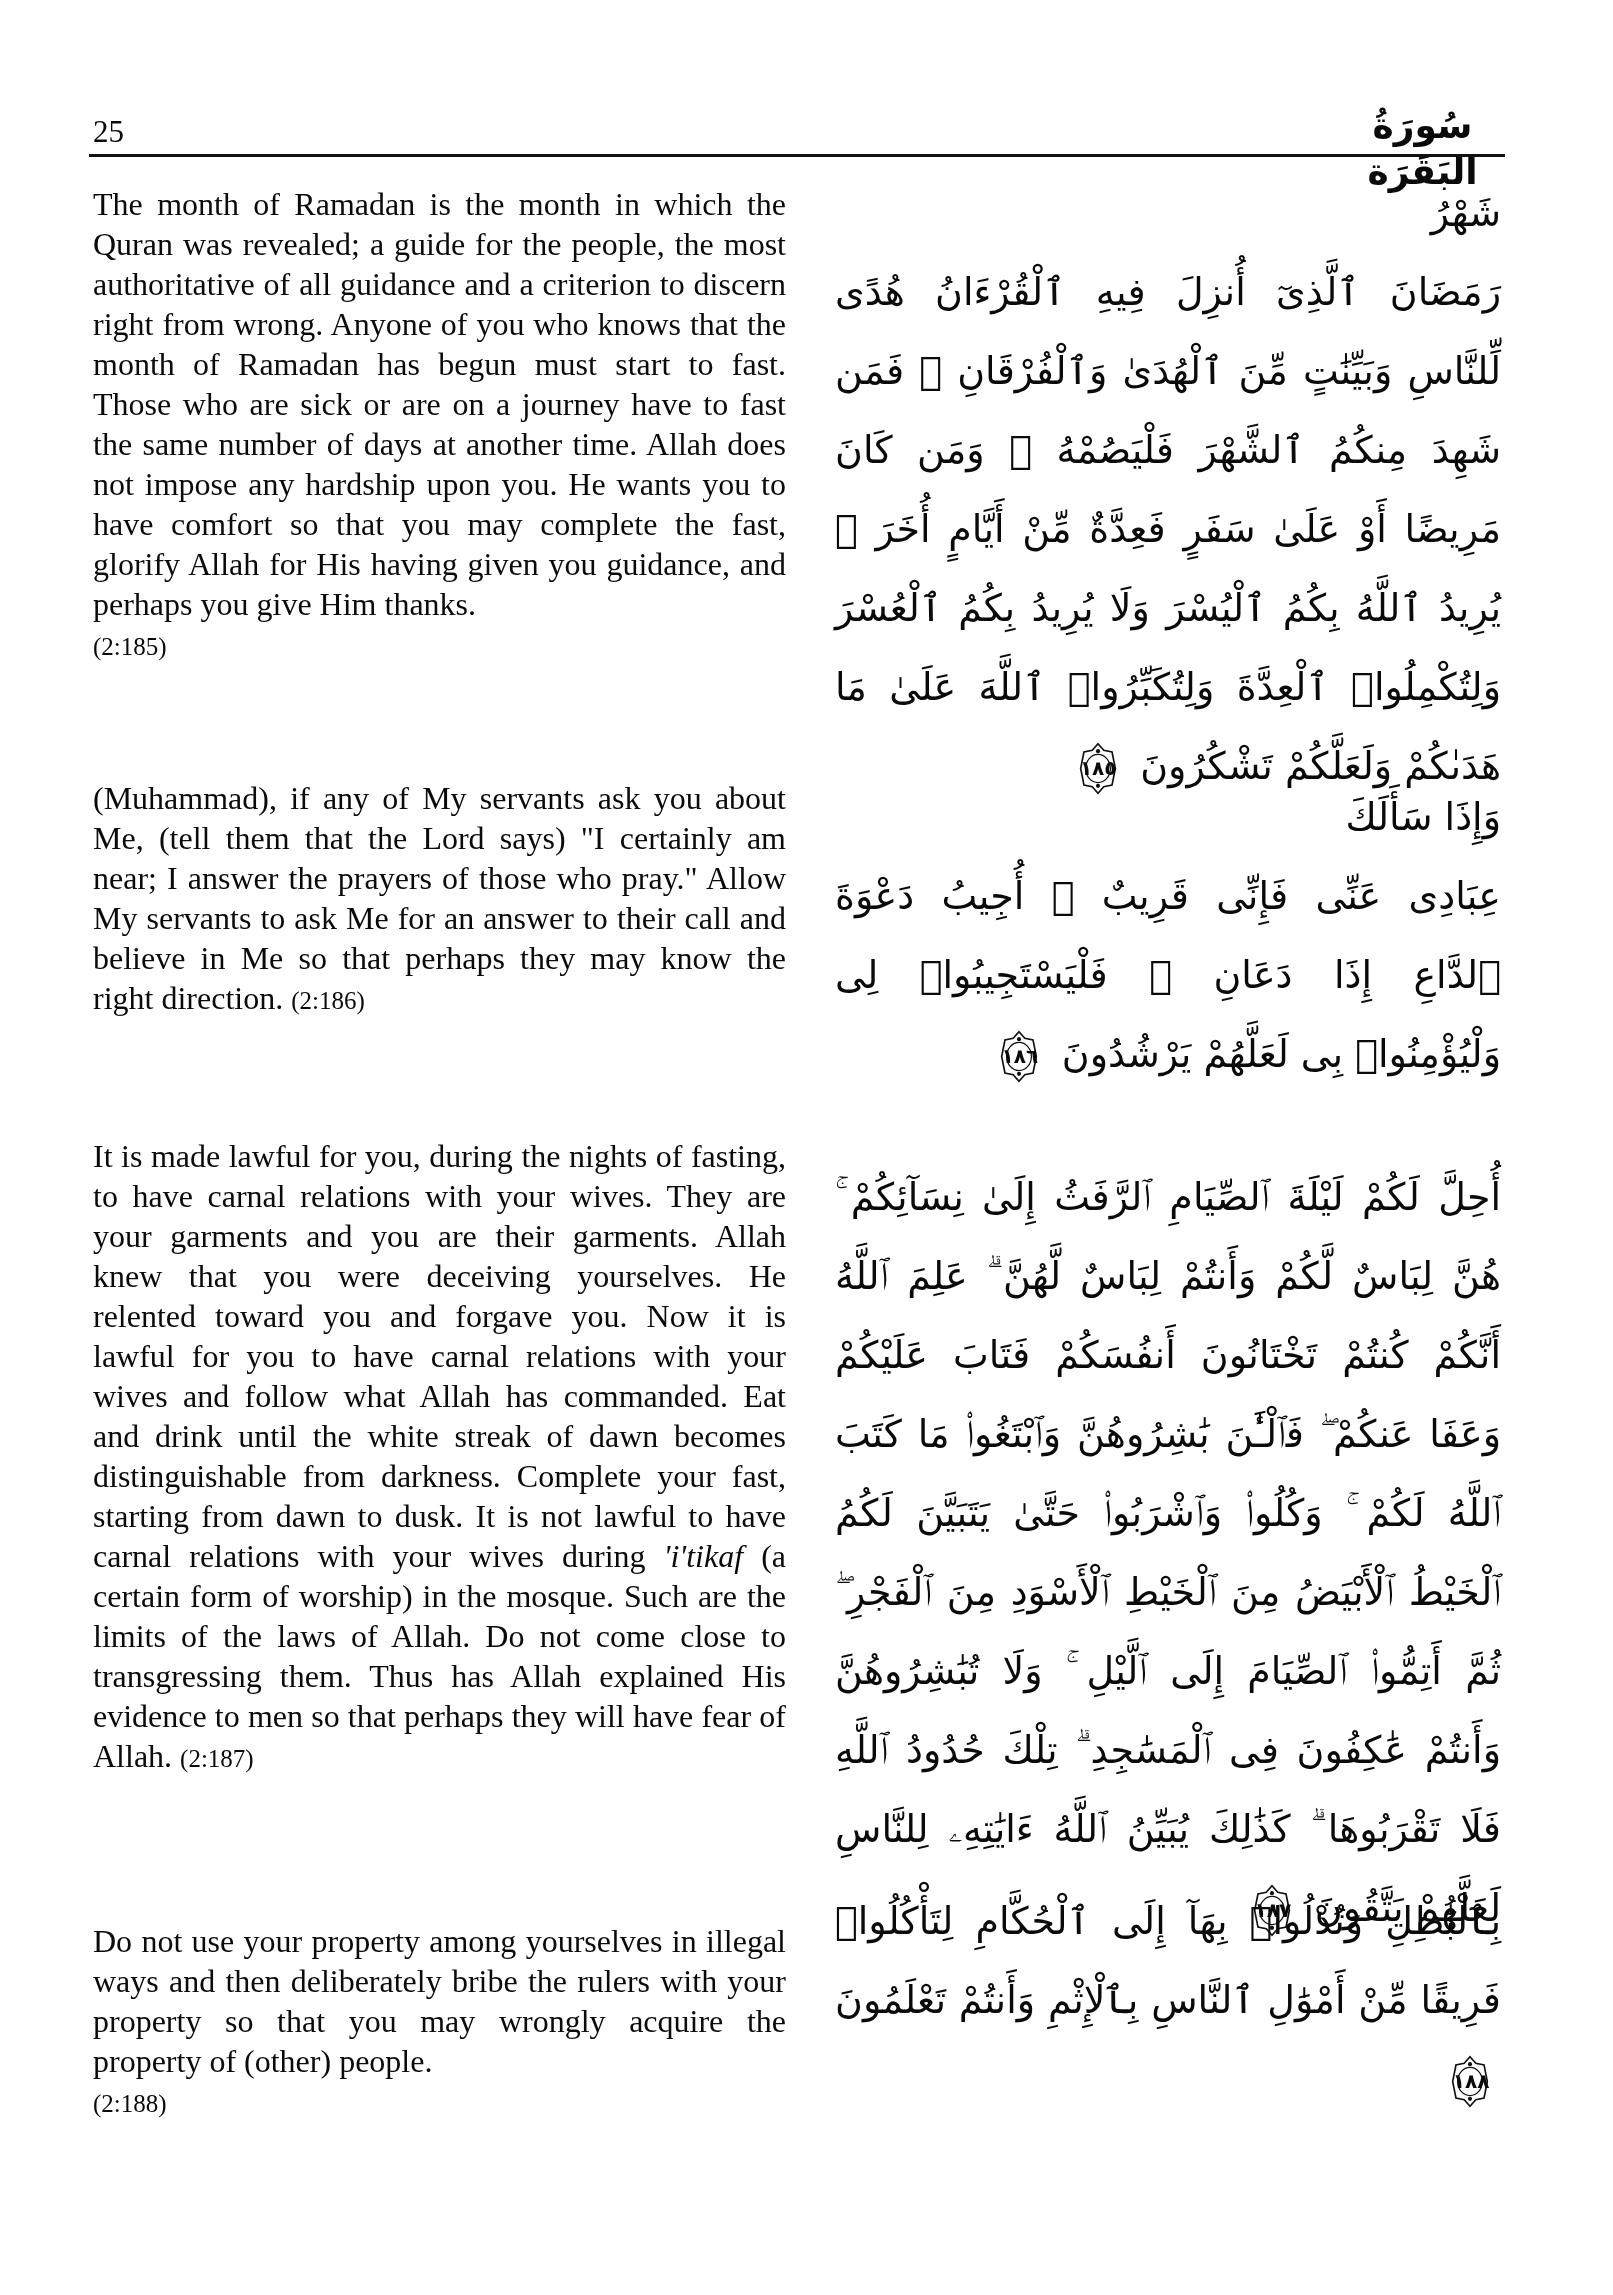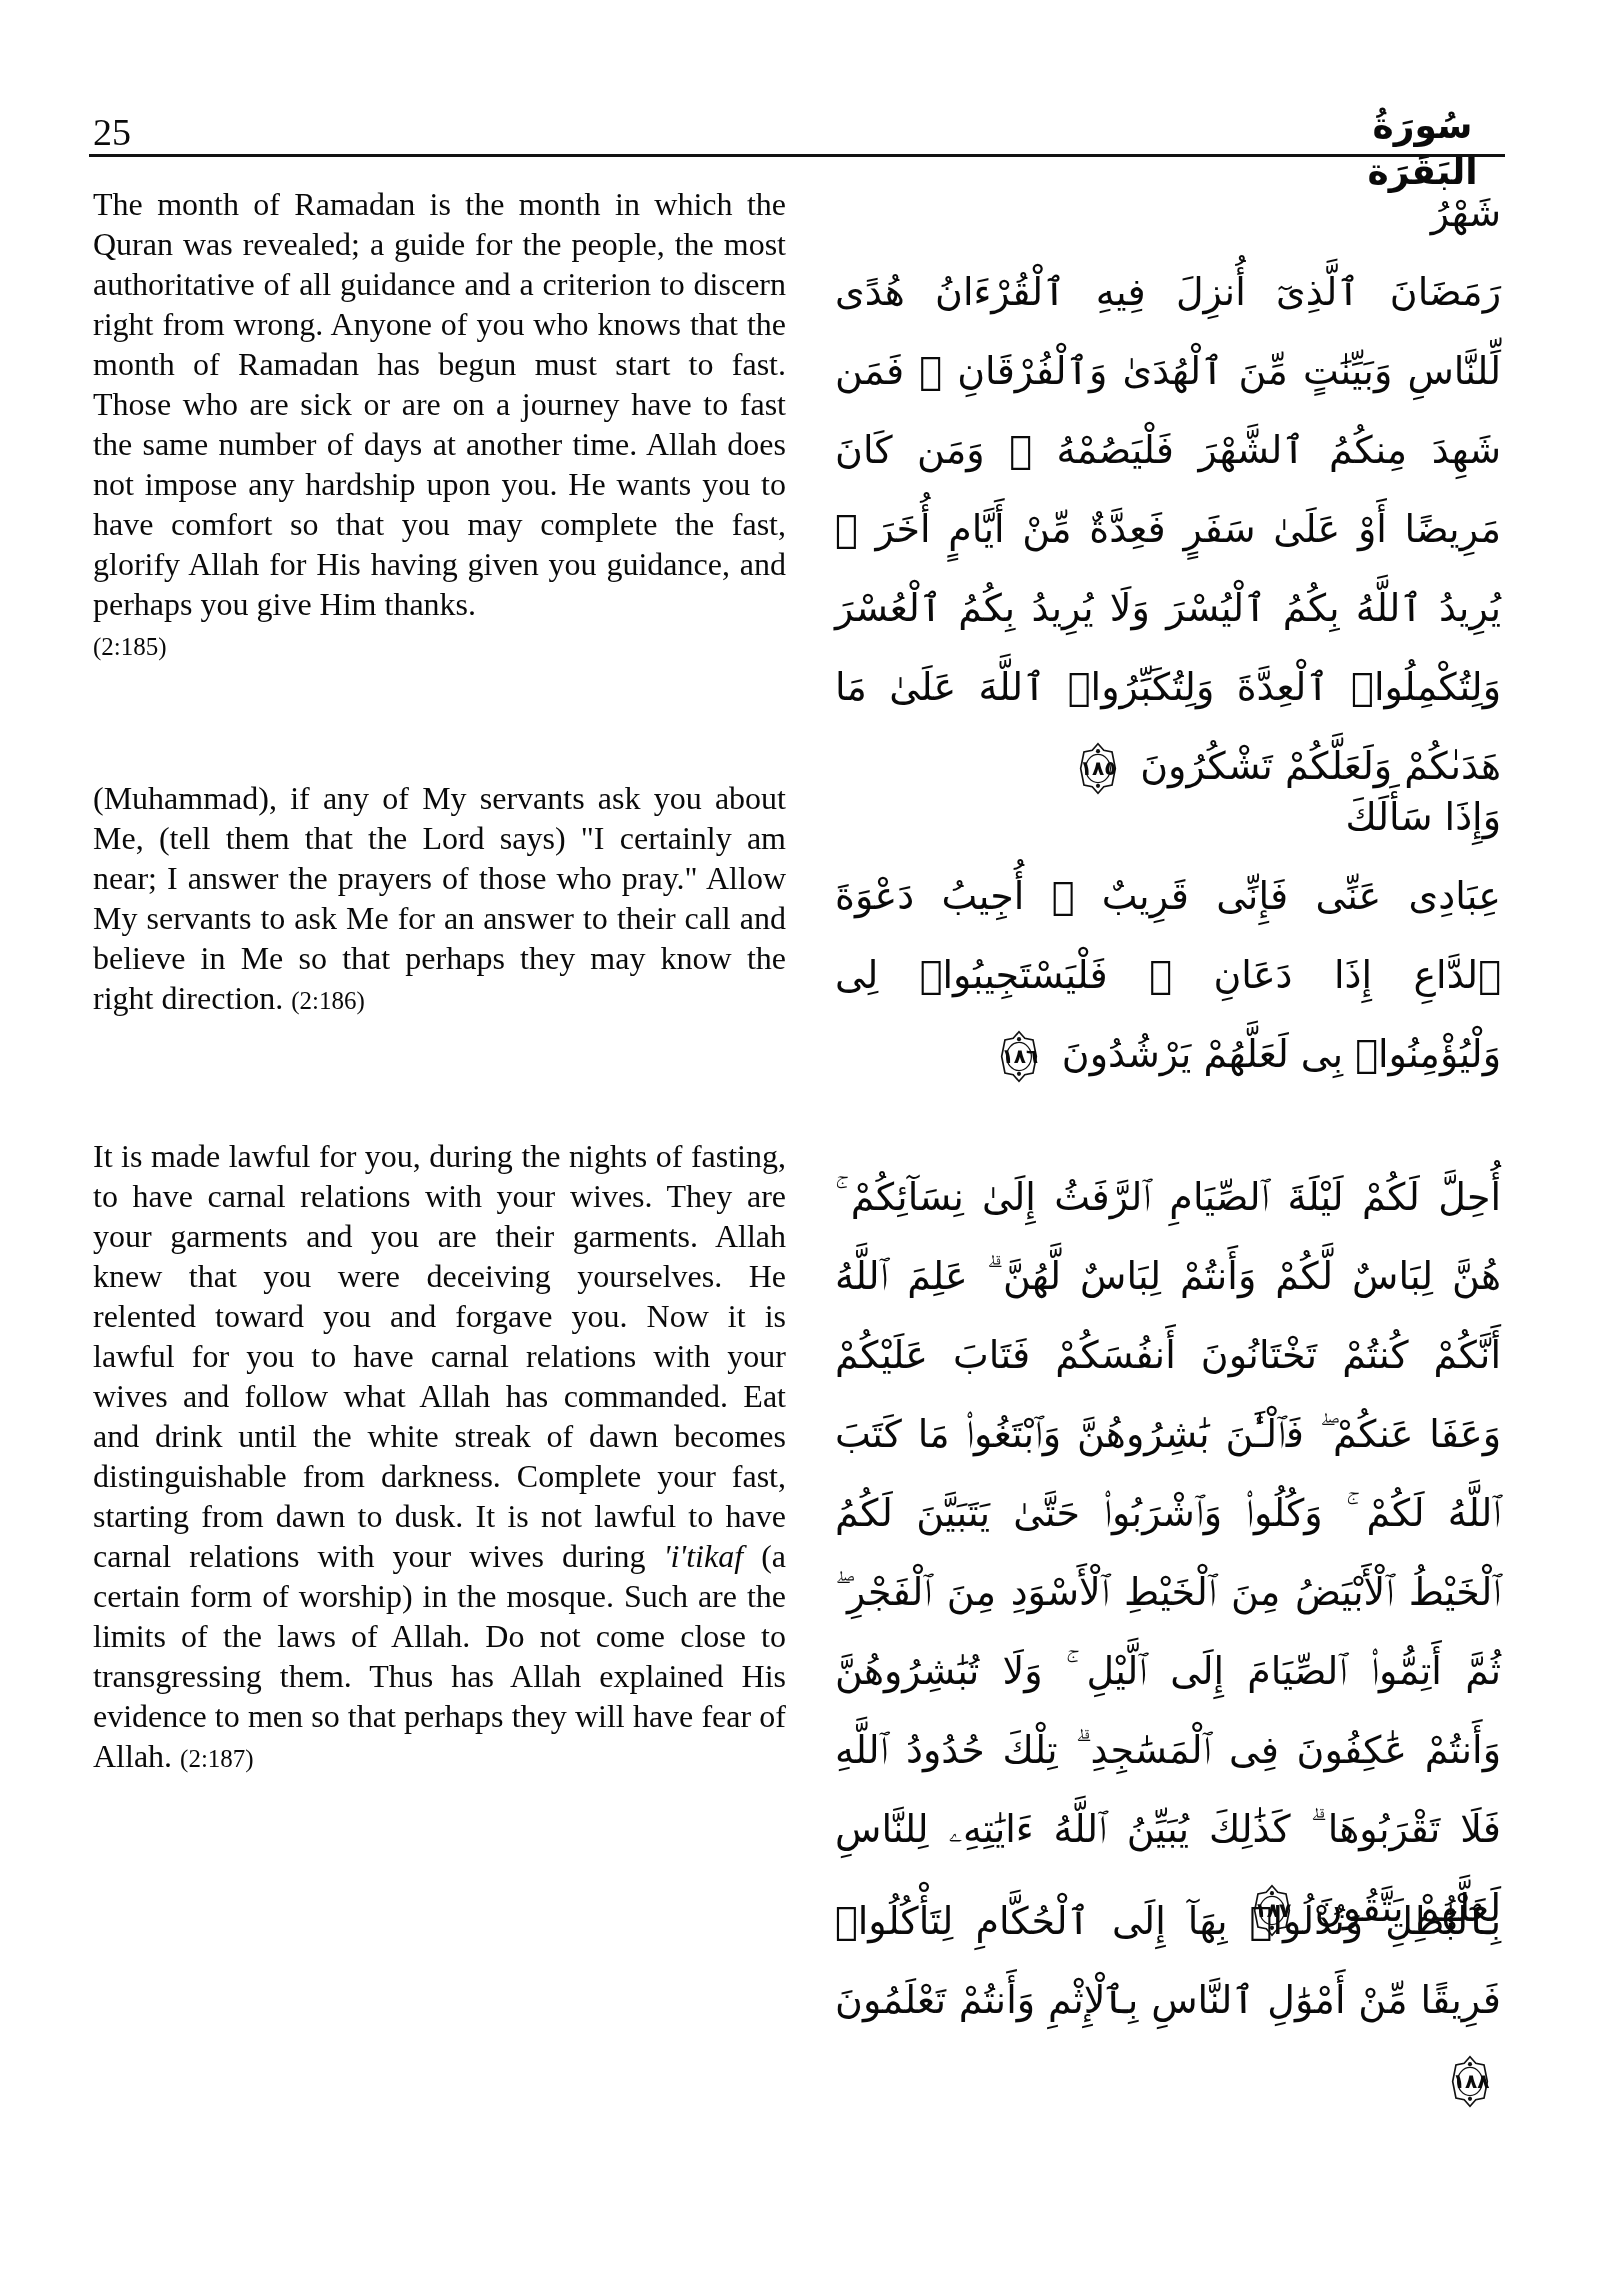--- a/index.html
+++ b/index.html
@@ -1,19 +1,19 @@
 <!DOCTYPE html>
 <html style="font-size:13.2px"><head>
   <meta charset="utf-8">
   <style>
     html, body { margin: 0; padding: 0; background: #ffffff; }
     body { width: 1613px; height: 2295px; position: relative; overflow: hidden; color: #0a0a0a; }
     .page { position: absolute; left: 0; top: 0; width: 1613px; height: 2295px; }
 
-    .hdr-num { position: absolute; left: 93px; top: 113px; font-family: "Liberation Serif", serif; font-size: 38px; line-height: 38px; }
+    .hdr-num { position: absolute; left: 93px; top: 113px; font-family: "Liberation Serif", serif; font-size: 31px; line-height: 38px; }
     .hdr-title { position: absolute; left: 316px; top: 113px; font-family: "Liberation Serif", serif; font-size: 31px; line-height: 38px; }
     .hdr-surah { position: absolute; left: 1348px; top: 103px; width: 149px; text-align: center; direction: rtl;
                  font-family: "DejaVu Sans", sans-serif; font-size: 36px; font-weight: bold; line-height: 46px; }
     .hdr-rule { position: absolute; left: 89px; top: 154px; width: 1416px; height: 2.5px; background: #111; }
 
     .en { position: absolute; left: 93px; width: 693px; font-family: "Liberation Serif", serif;
           font-size: 32px; line-height: 40px; text-align: justify; text-align-last: left; hyphens: none; }
     .en .ref { font-size: 25px; }
     .en i { font-style: italic; }
 
@@ -80,20 +80,24 @@
       <svg width="38" height="53" viewBox="0 0 46 64">
           <path d="M23 2 L30 10 L40 12 L44 32 L40 52 L30 54 L23 62 L16 54 L6 52 L2 32 L6 12 L16 10 Z" fill="none" stroke="#111" stroke-width="2"></path>
           <ellipse cx="23" cy="32" rx="15" ry="17" fill="none" stroke="#111" stroke-width="1.5"></ellipse>
           <circle cx="23" cy="11" r="2.5" fill="#111"></circle>
           <circle cx="23" cy="53" r="2.5" fill="#111"></circle>
         </svg>
       <span>١٨٧</span>
     </span>
   </div>
 
+  <div class="en" style="top:1921px;">
+    <span>Do not use your property among yourselves in illegal ways and then deliberately bribe the rulers with your property so that you may wrongly acquire the property of (other) people.</span><br>
+    <span class="ref">(2:188)</span>
+  </div>
   <div class="ar" style="top:1882px;">
     <span>بِٱلْبَٰطِلِ وَتُدْلُوا۟ بِهَآ إِلَى ٱلْحُكَّامِ لِتَأْكُلُوا۟ فَرِيقًا مِّنْ أَمْوَٰلِ ٱلنَّاسِ بِٱلْإِثْمِ وَأَنتُمْ تَعْلَمُونَ</span>
     <span class="marker">
       <svg width="38" height="53" viewBox="0 0 46 64">
           <path d="M23 2 L30 10 L40 12 L44 32 L40 52 L30 54 L23 62 L16 54 L6 52 L2 32 L6 12 L16 10 Z" fill="none" stroke="#111" stroke-width="2"></path>
           <ellipse cx="23" cy="32" rx="15" ry="17" fill="none" stroke="#111" stroke-width="1.5"></ellipse>
           <circle cx="23" cy="11" r="2.5" fill="#111"></circle>
           <circle cx="23" cy="53" r="2.5" fill="#111"></circle>
         </svg>
       <span>١٨٨</span>

